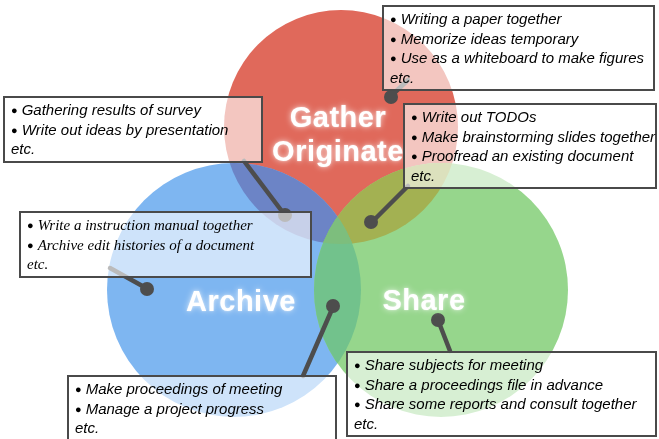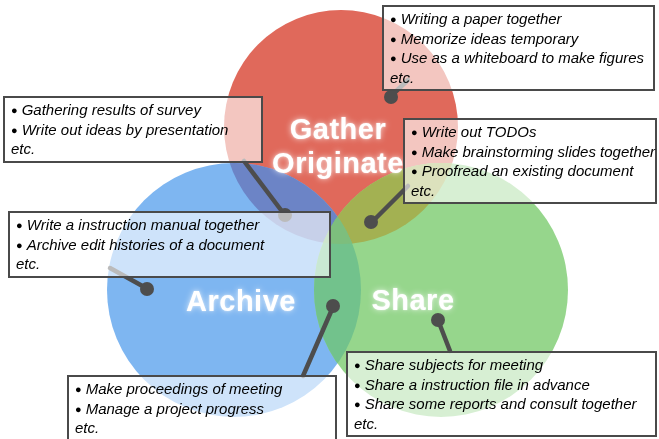--- a/index.html
+++ b/index.html
@@ -75,59 +75,59 @@
     <g>
       <circle cx="391" cy="97" r="7" fill="#4D4D4D"></circle>
       <circle cx="285" cy="215" r="7" fill="#4D4D4D"></circle>
       <circle cx="371" cy="222" r="7" fill="#4D4D4D"></circle>
       <circle cx="147" cy="289" r="7" fill="#4D4D4D"></circle>
       <circle cx="333" cy="306" r="7" fill="#4D4D4D"></circle>
       <circle cx="438" cy="320" r="7" fill="#4D4D4D"></circle>
     </g>
   </svg>
 
-  <div class="clabel" style="left:188px;top:112px;">
+  <div class="clabel" style="left:188px;top:100px;">
     <div>Gather</div>
     <div>Originate</div>
   </div>
   <div class="clabel" style="left:91px;top:284px;text-align:center;">Archive</div>
-  <div class="clabel" style="left:263px;top:283px;text-align:center;">Share</div>
+  <div class="clabel" style="left:274px;top:283px;text-align:center;">Share</div>
 
   <div class="callout" style="left:382px;top:5px;width:273px;">
     <div class="row"><span class="blt">●</span><span>Writing a paper together</span></div>
     <div class="row"><span class="blt">●</span><span>Memorize ideas temporary</span></div>
     <div class="row"><span class="blt">●</span><span>Use as a whiteboard to make figures</span></div>
     <div class="row">etc.</div>
   </div>
 
   <div class="callout" style="left:3px;top:96px;width:260px;">
     <div class="row"><span class="blt">●</span><span>Gathering results of survey</span></div>
     <div class="row"><span class="blt">●</span><span>Write out ideas by presentation</span></div>
     <div class="row">etc.</div>
   </div>
 
-  <div class="callout" style="left:403px;top:118px;width:254px;">
+  <div class="callout" style="left:403px;top:103px;width:254px;">
     <div class="row"><span class="blt">●</span><span>Write out TODOs</span></div>
     <div class="row"><span class="blt">●</span><span>Make brainstorming slides together</span></div>
     <div class="row"><span class="blt">●</span><span>Proofread an existing document</span></div>
     <div class="row">etc.</div>
   </div>
 
-  <div class="callout" style="left:8px;top:211px;width:323px;">
+  <div class="callout" style="left:19px;top:211px;width:293px;font-family:Liberation Serif, serif;">
     <div class="row"><span class="blt">●</span><span>Write a instruction manual together</span></div>
     <div class="row"><span class="blt">●</span><span>Archive edit histories of a document</span></div>
     <div class="row">etc.</div>
   </div>
 
   <div class="callout" style="left:67px;top:375px;width:270px;">
     <div class="row"><span class="blt">●</span><span>Make proceedings of meeting</span></div>
     <div class="row"><span class="blt">●</span><span>Manage a project progress</span></div>
     <div class="row">etc.</div>
   </div>
 
   <div class="callout" style="left:346px;top:351px;width:311px;">
     <div class="row"><span class="blt">●</span><span>Share subjects for meeting</span></div>
-    <div class="row"><span class="blt">●</span><span>Share a instruction file in advance</span></div>
+    <div class="row"><span class="blt">●</span><span>Share a proceedings file in advance</span></div>
     <div class="row"><span class="blt">●</span><span>Share some reports and consult together</span></div>
     <div class="row">etc.</div>
   </div>
 
 </div>
 
 </body></html>

